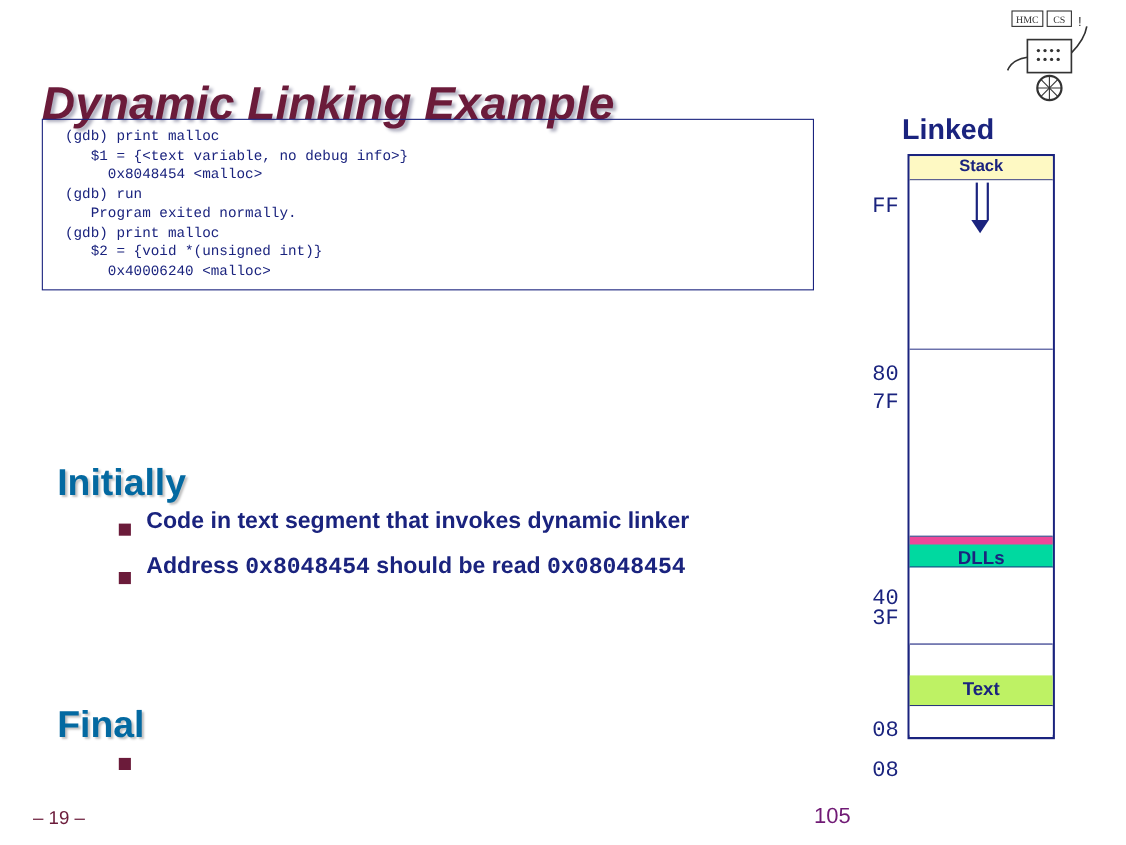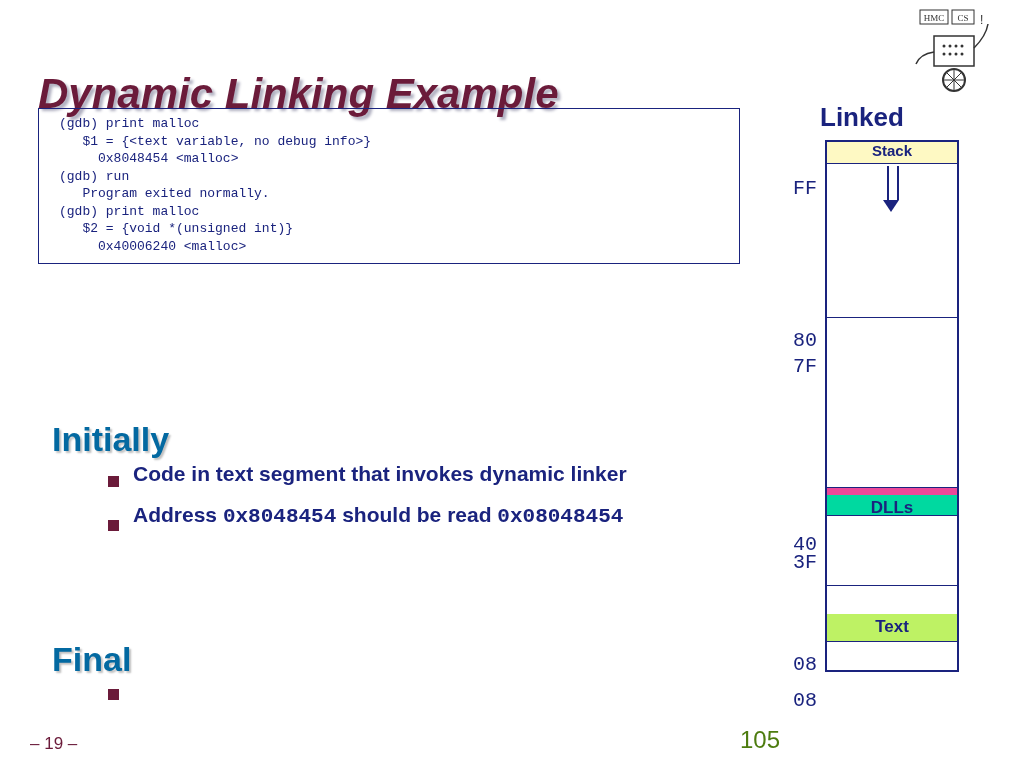--- a/index.html
+++ b/index.html
@@ -133,22 +133,22 @@
     position: absolute;
     bottom: 14px;
     left: 30px;
     font-size: 17px;
     color: #6b1b3a;
   }
   .page-right {
     position: absolute;
     bottom: 14px;
     left: 740px;
-    font-size: 24px;
-    color: #4d7c0f;
+    font-size: 20px;
+    color: #701a75;
   }
   .logo {
     position: absolute;
     top: 6px;
     right: 24px;
     width: 90px;
     height: 88px;
   }
 </style>
 </head>

